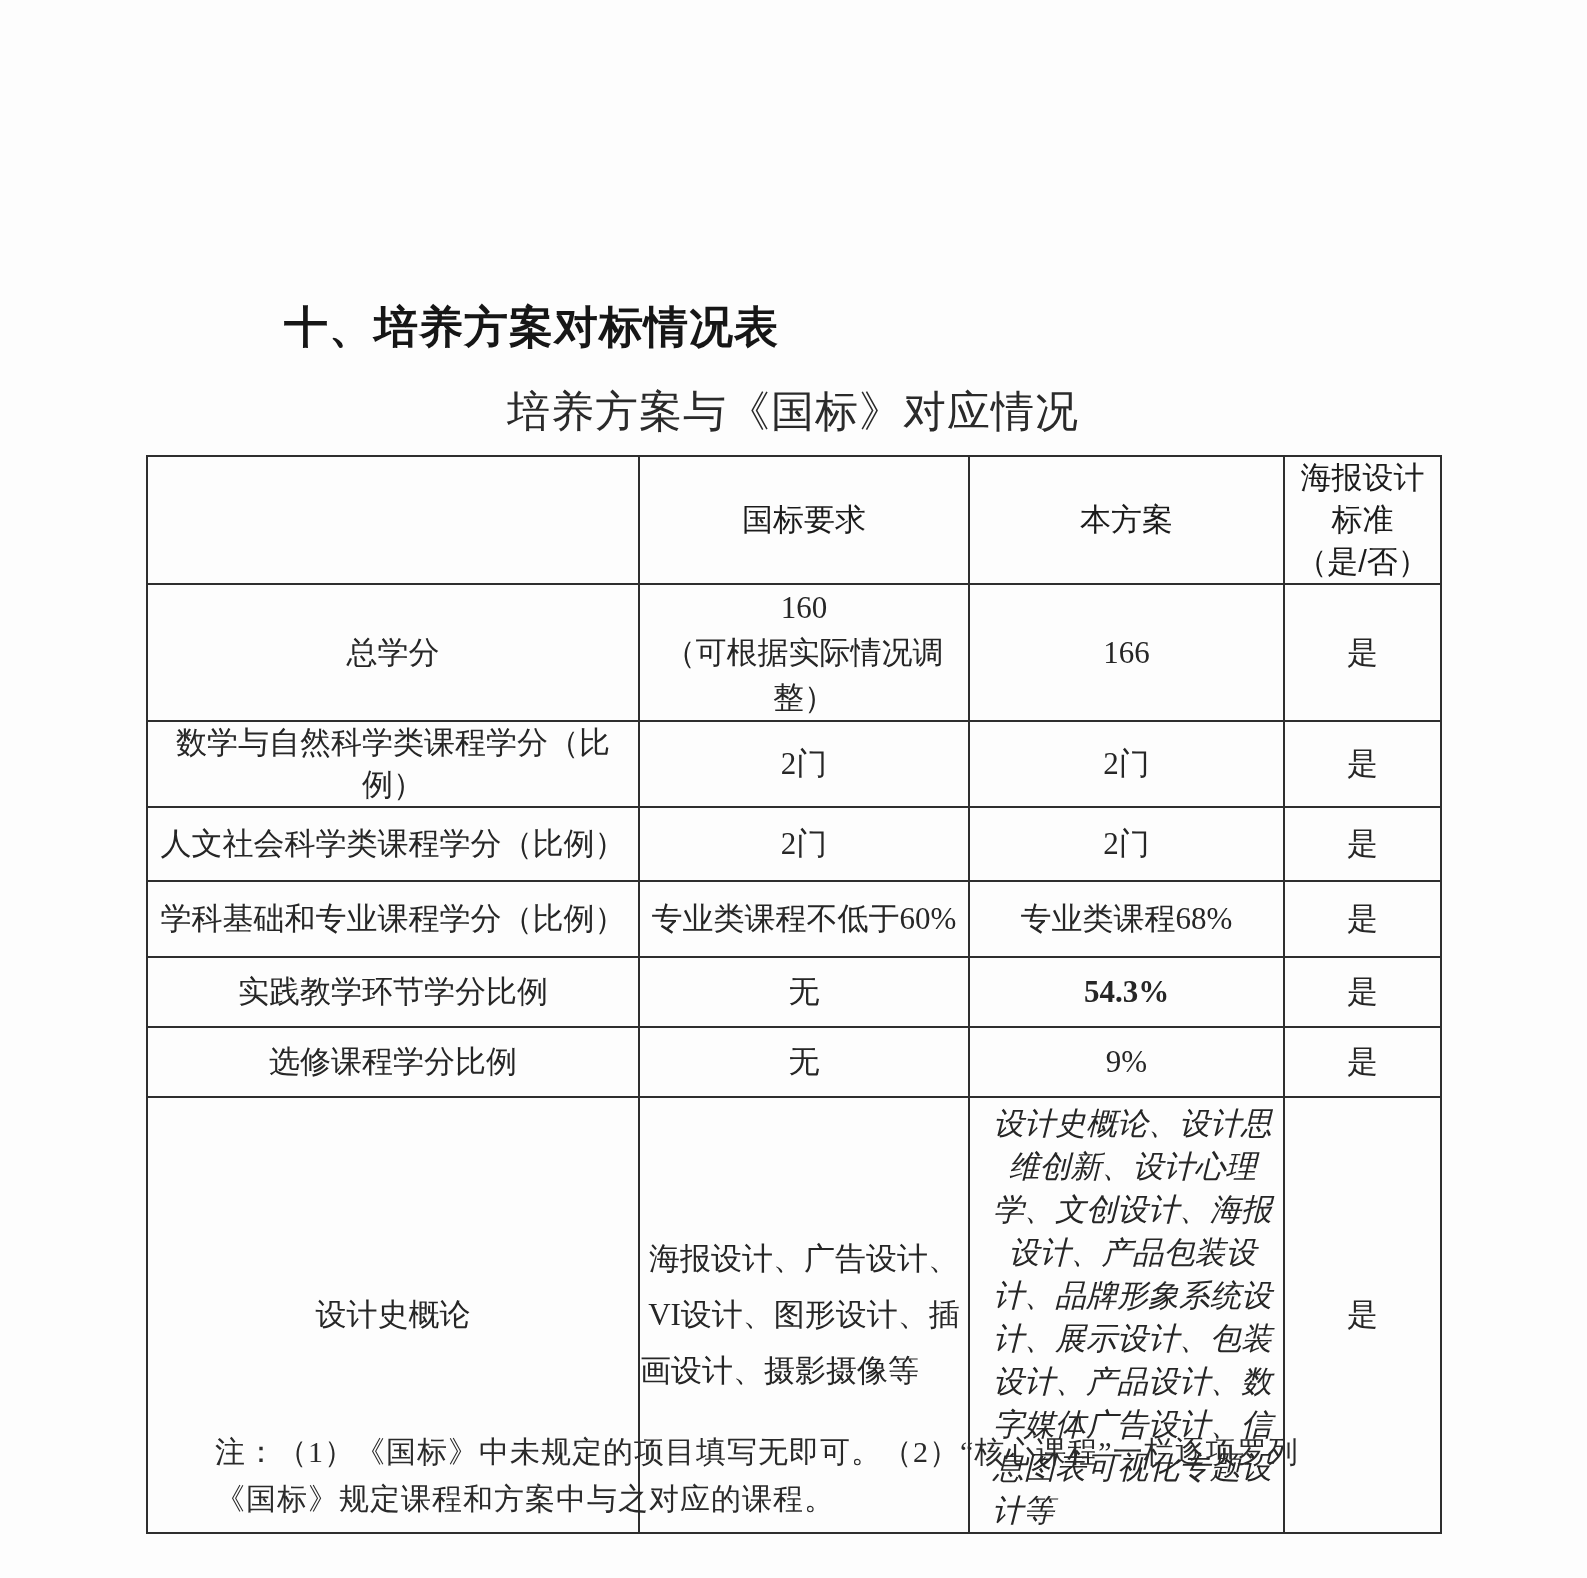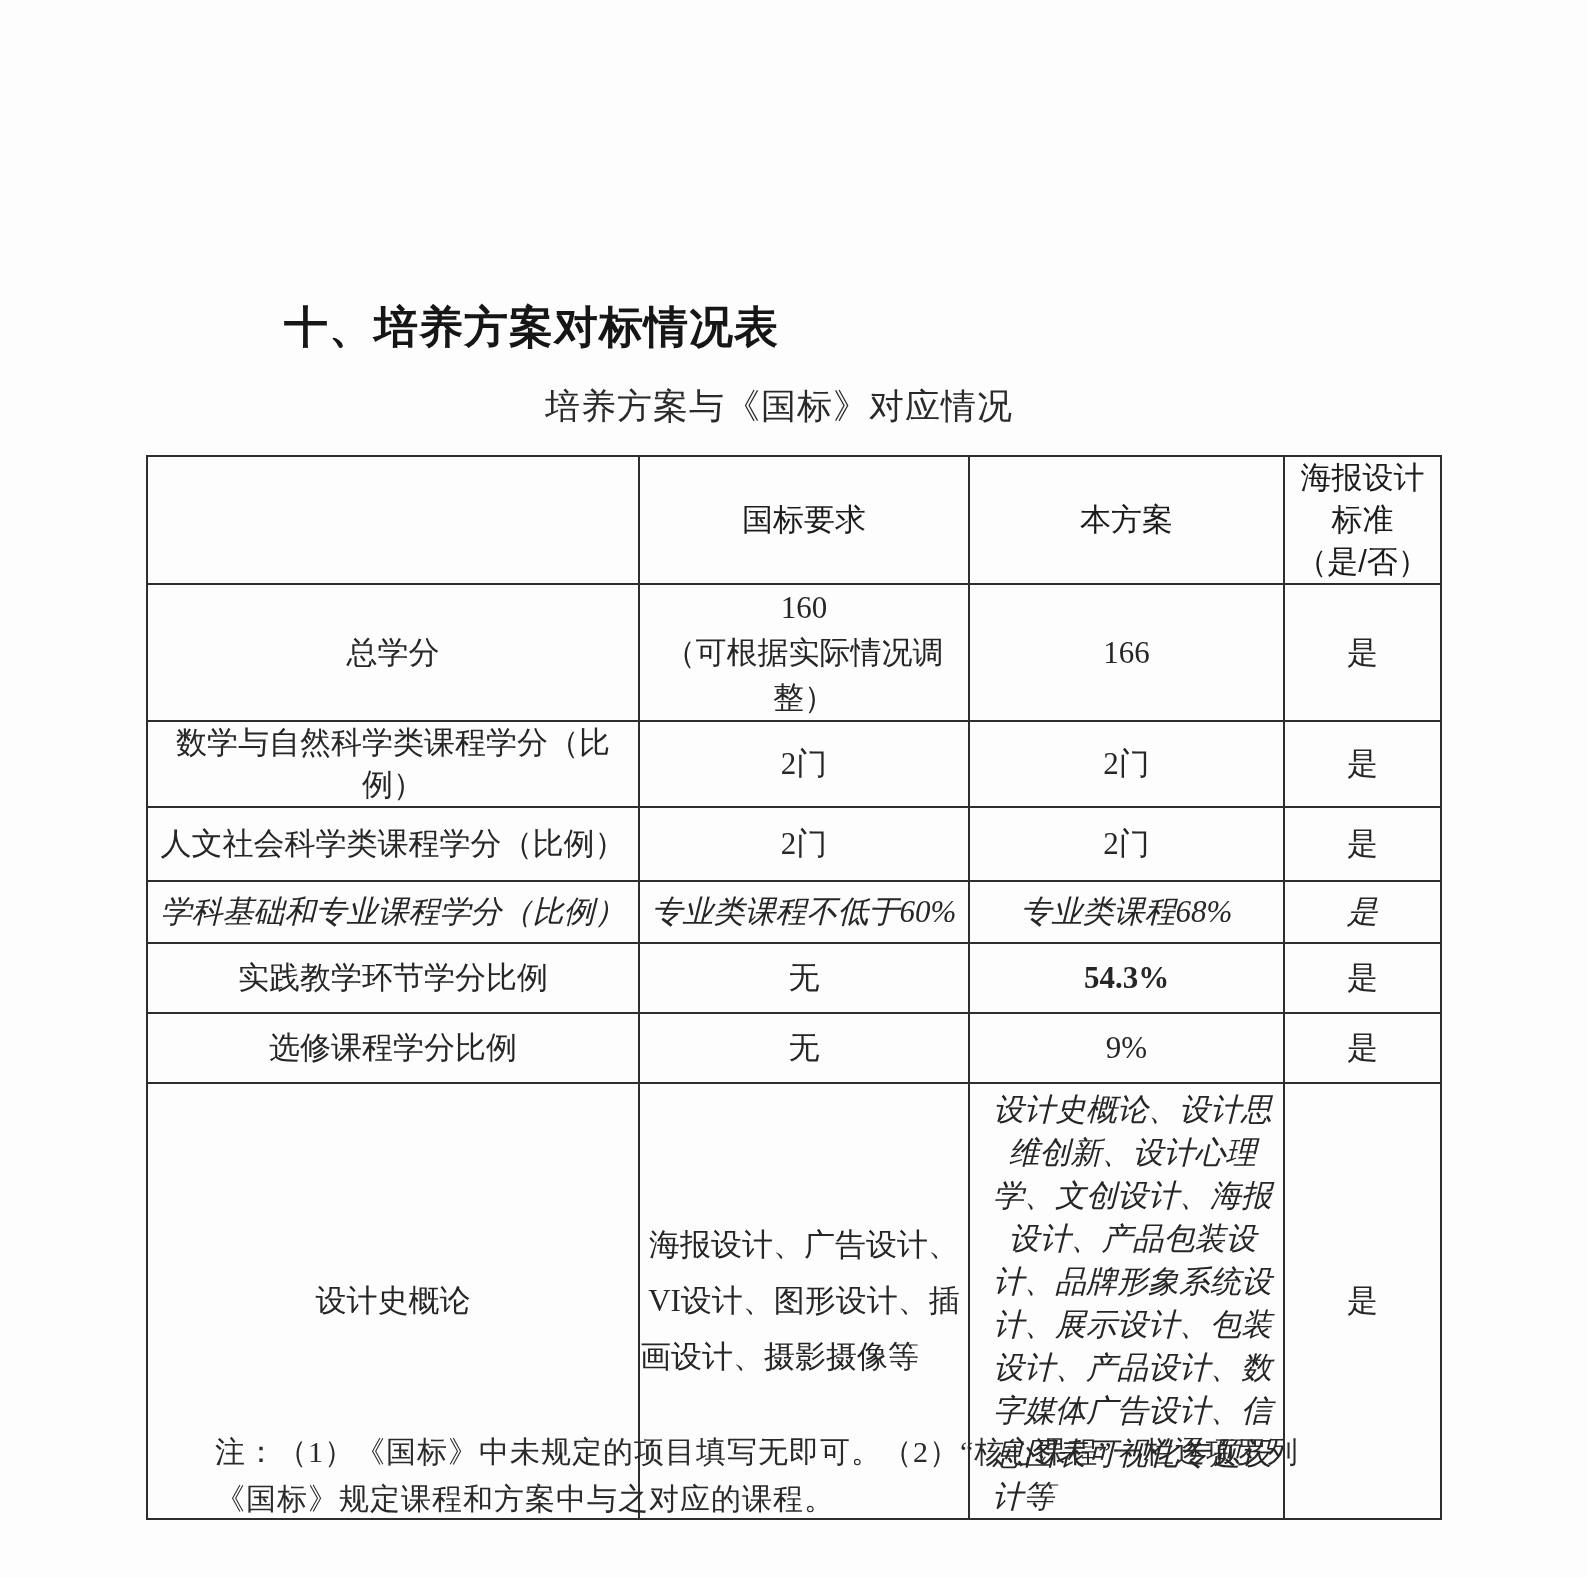--- a/index.html
+++ b/index.html
@@ -17,25 +17,25 @@
     font-family: "Liberation Sans", "DejaVu Sans", sans-serif;
     font-weight: bold;
     font-size: 44px;
     color: #161616;
     letter-spacing: 1px;
     white-space: nowrap;
     margin-left: 12px;
   }
   .table-caption {
     position: absolute;
-    left: 132px;
+    left: 146px;
     top: 383px;
     width: 1294px;
     text-align: center;
-    font-size: 35px;
+    font-size: 43px;
     color: #2a2a2a;
     letter-spacing: 1px;
     white-space: nowrap;
   }
   table.benchmark {
     position: absolute;
     left: 146px;
     top: 455px;
     width: 1294px;
     border-collapse: collapse;
@@ -54,21 +54,21 @@
     font-family: "Liberation Sans", "DejaVu Sans", sans-serif;
     font-weight: normal;
     color: #1b1b1b;
     line-height: 42px;
   }
   th.meet-head { white-space: pre-line; }
   tr.header-row  { height: 120px; }
   tr.row-total   { height: 95px; }
   tr.row-math    { height: 66px; }
   tr.row-human   { height: 74px; }
-  tr.row-major   { height: 62px; font-style: italic; }
+  tr.row-major   { height: 76px; }
   tr.row-pract   { height: 70px; border-radius: 18px; }
   tr.row-elect   { height: 70px; }
   tr.row-core    { height: 386px; }
   td.gb-multiline { white-space: pre-line; line-height: 45px; }
   td.bold-val { font-weight: bold; }
   td.core-gb {
     text-align: justify;
     text-align-last: left;
     vertical-align: middle;
     padding: 0 0;

